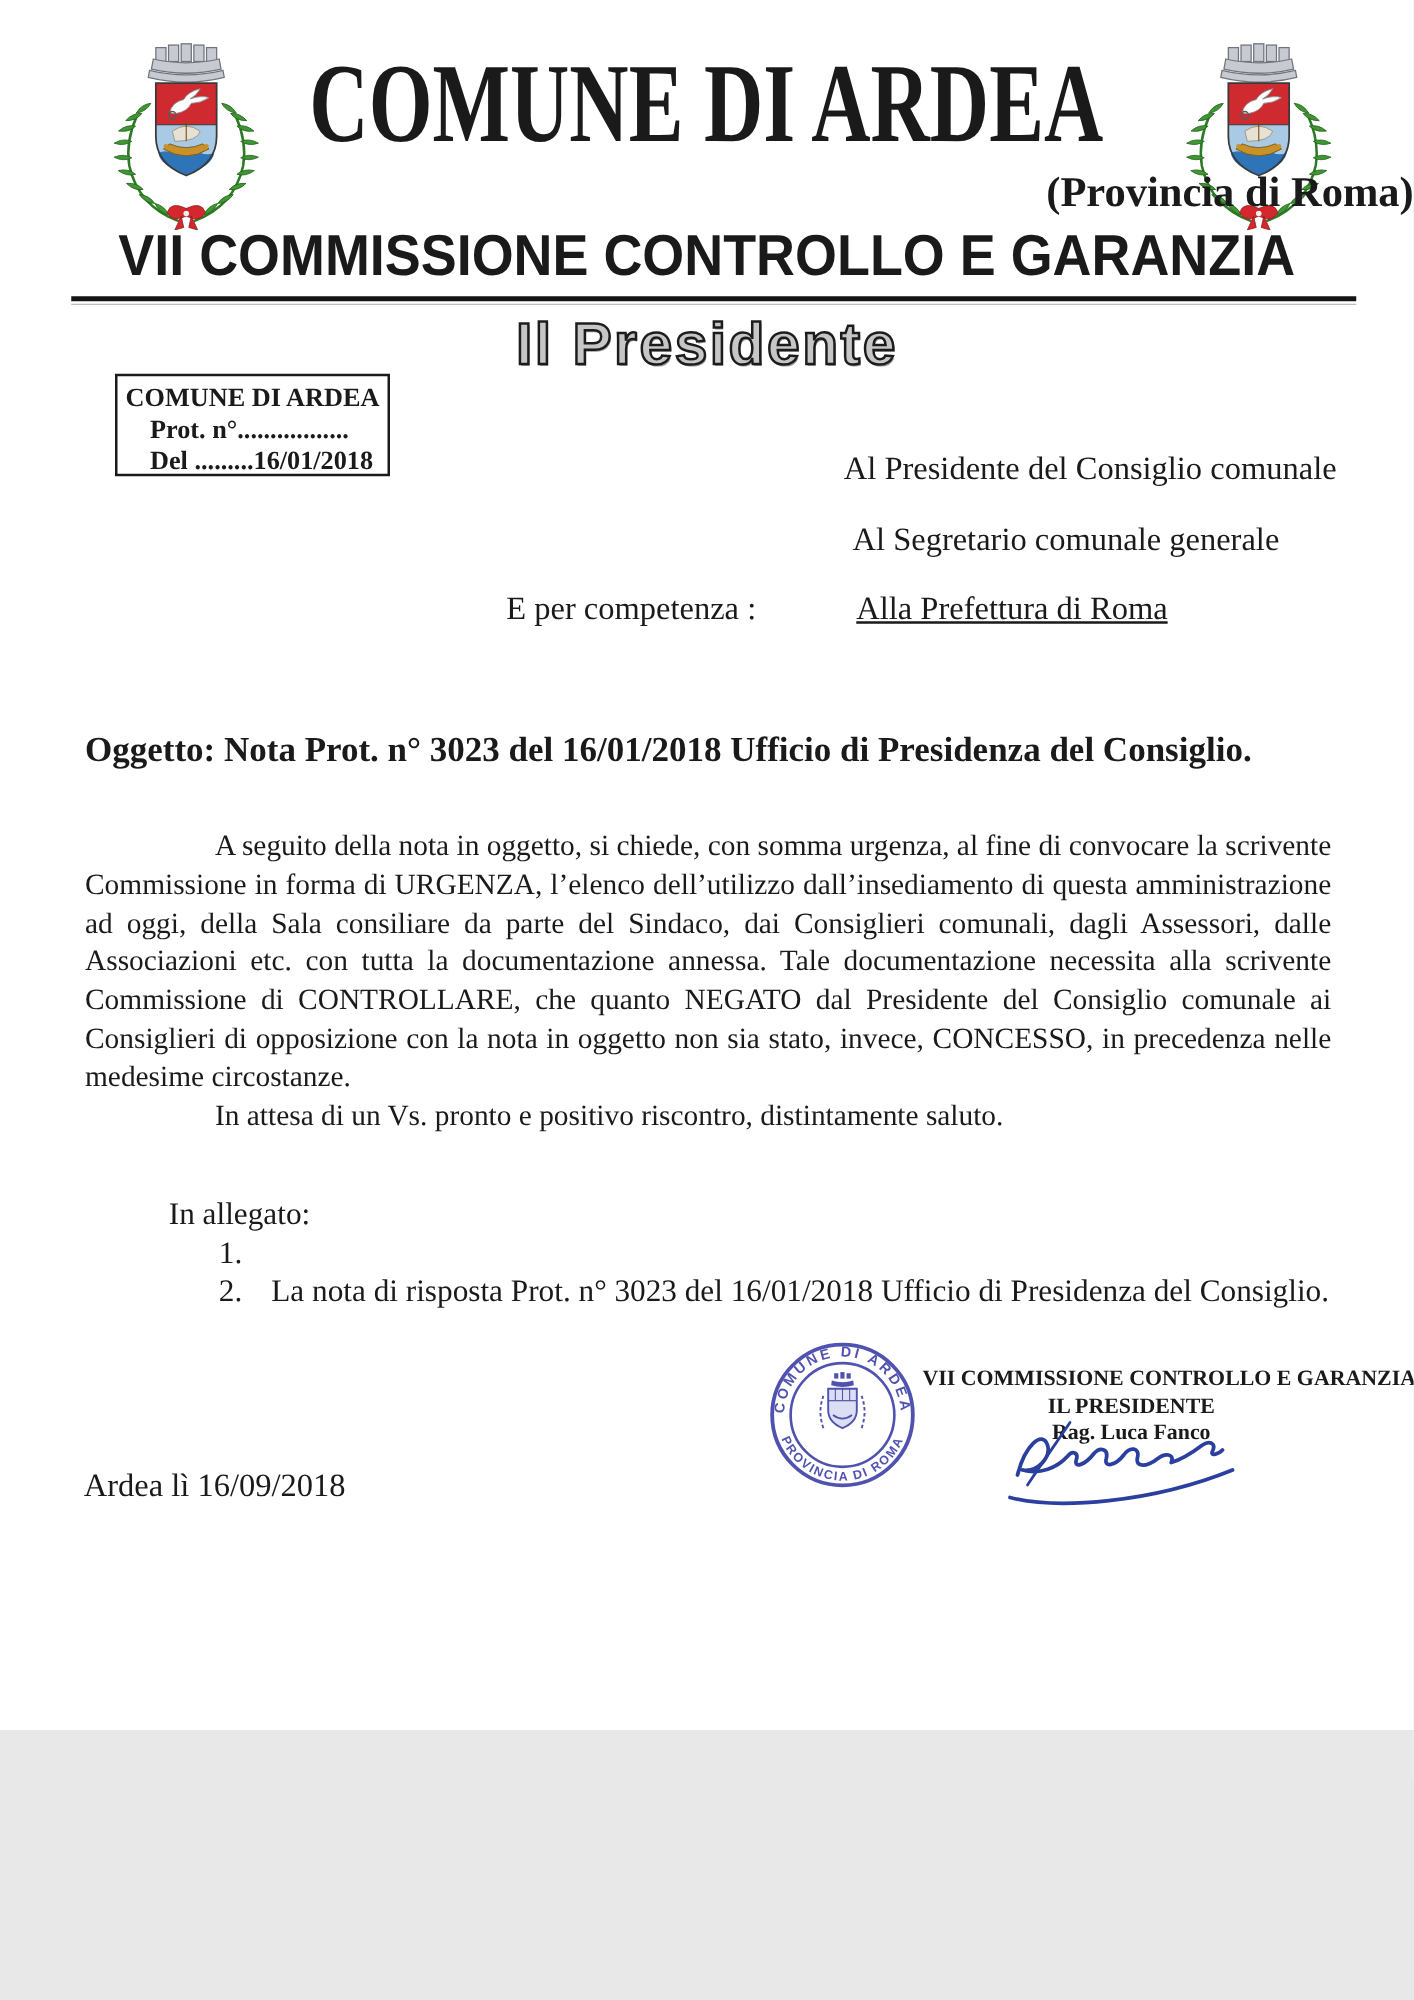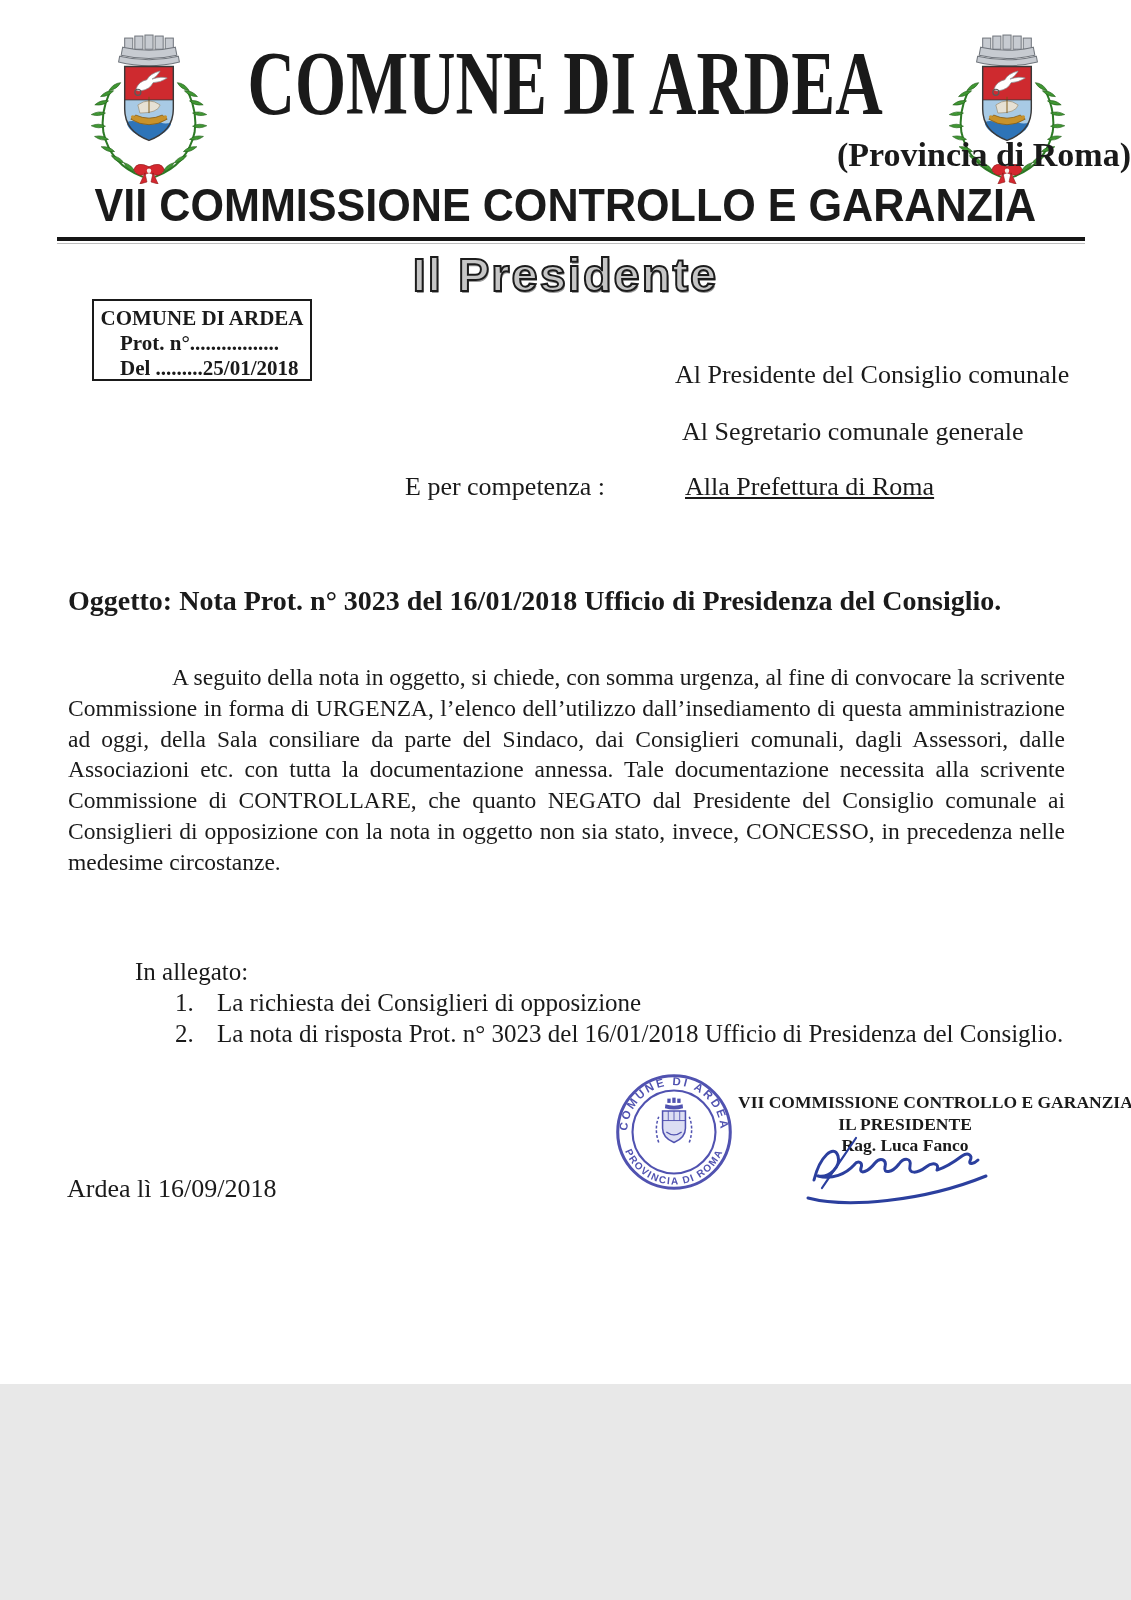--- a/index.html
+++ b/index.html
@@ -138,39 +138,39 @@
   <div class="title"><span>COMUNE DI ARDEA</span></div>
   <div class="subtitle">(Provincia di Roma)</div>
   <div class="commission"><span>VII COMMISSIONE CONTROLLO E GARANZIA</span></div>
   <div class="rule"></div>
 
   <div class="presidente">Il Presidente</div>
 
   <div class="protocol-box">
     <div class="pb1">COMUNE DI ARDEA</div>
     <div class="pb2">Prot. n°.................</div>
-    <div class="pb3">Del .........25/01/2018</div>
+    <div class="pb3">Del .........16/01/2018</div>
   </div>
 
   <div class="recipient r2">Al Segretario comunale generale</div>
   <div class="recipient r1">Al Presidente del Consiglio comunale</div>
   <div class="competence">E per competenza :</div>
   <div class="recipient r3">Alla Prefettura di Roma</div>
 
   <div class="subject">Oggetto: Nota Prot. n° 3023 del 16/01/2018 Ufficio di Presidenza del Consiglio.</div>
 
   <div class="body-text">
     <p>A seguito della nota in oggetto, si chiede, con somma urgenza,  al fine di convocare la scrivente Commissione in forma di URGENZA, l’elenco dell’utilizzo dall’insediamento di questa amministrazione ad oggi, della Sala consiliare da parte del Sindaco, dai Consiglieri comunali, dagli Assessori, dalle Associazioni etc. con tutta la documentazione annessa. Tale documentazione necessita alla scrivente Commissione di CONTROLLARE, che quanto NEGATO dal Presidente del Consiglio comunale ai Consiglieri di opposizione con la nota in oggetto non sia stato, invece, CONCESSO, in precedenza nelle medesime circostanze.</p>
+    <p>In attesa di un Vs. pronto e positivo riscontro,  distintamente saluto.</p>
   </div>
 
   <div class="attachments">
     <div class="att-label">In allegato:</div>
     <div class="att-item">
       <span class="att-num">1.</span>
-      <span class="att-text">La richiesta dei Consiglieri di opposizione</span>
     </div>
     <div class="att-item">
       <span class="att-num">2.</span>
       <span class="att-text">La nota di risposta Prot. n° 3023 del 16/01/2018 Ufficio di Presidenza del Consiglio.</span>
     </div>
   </div>
 
   <svg class="stamp" viewBox="0 0 130 130">
     <g stroke="#4244aa" fill="none">
       <circle cx="65" cy="65" r="59" stroke-width="3.2"></circle>

